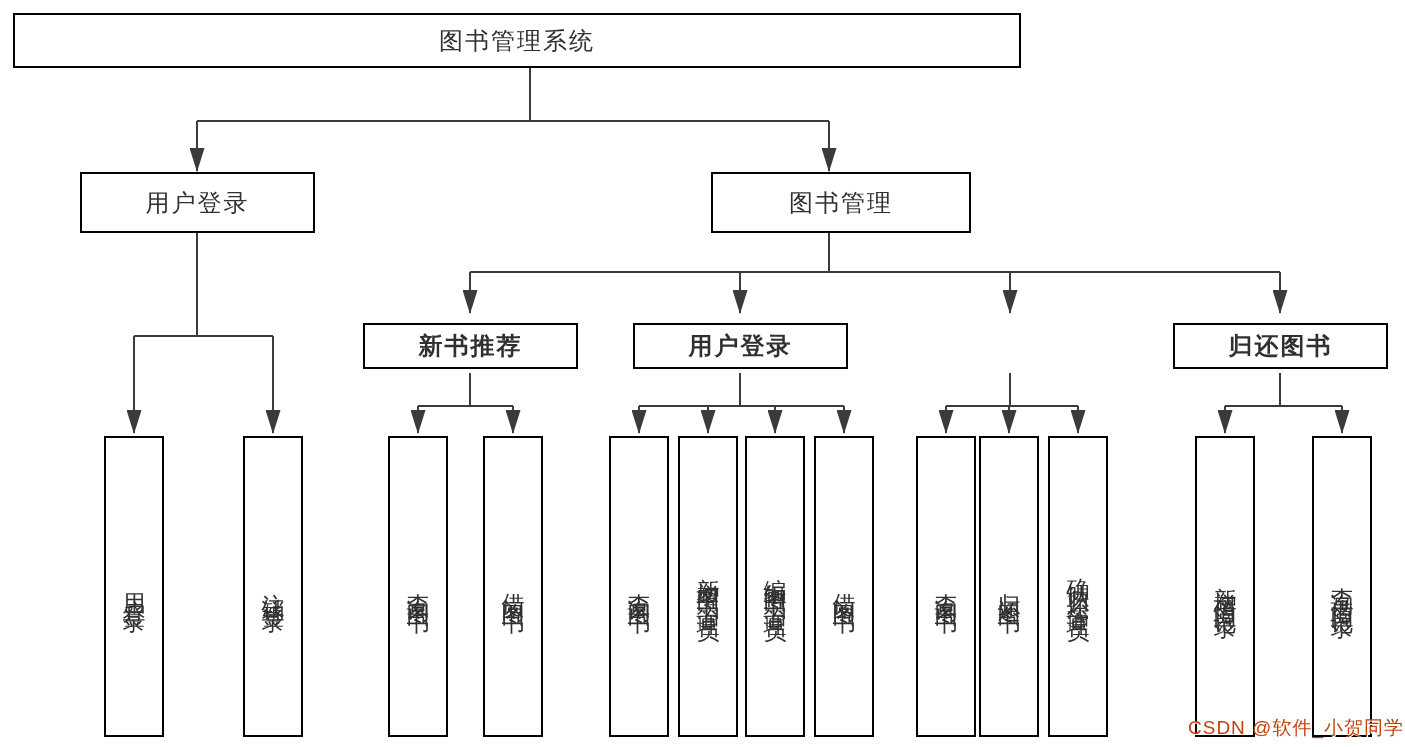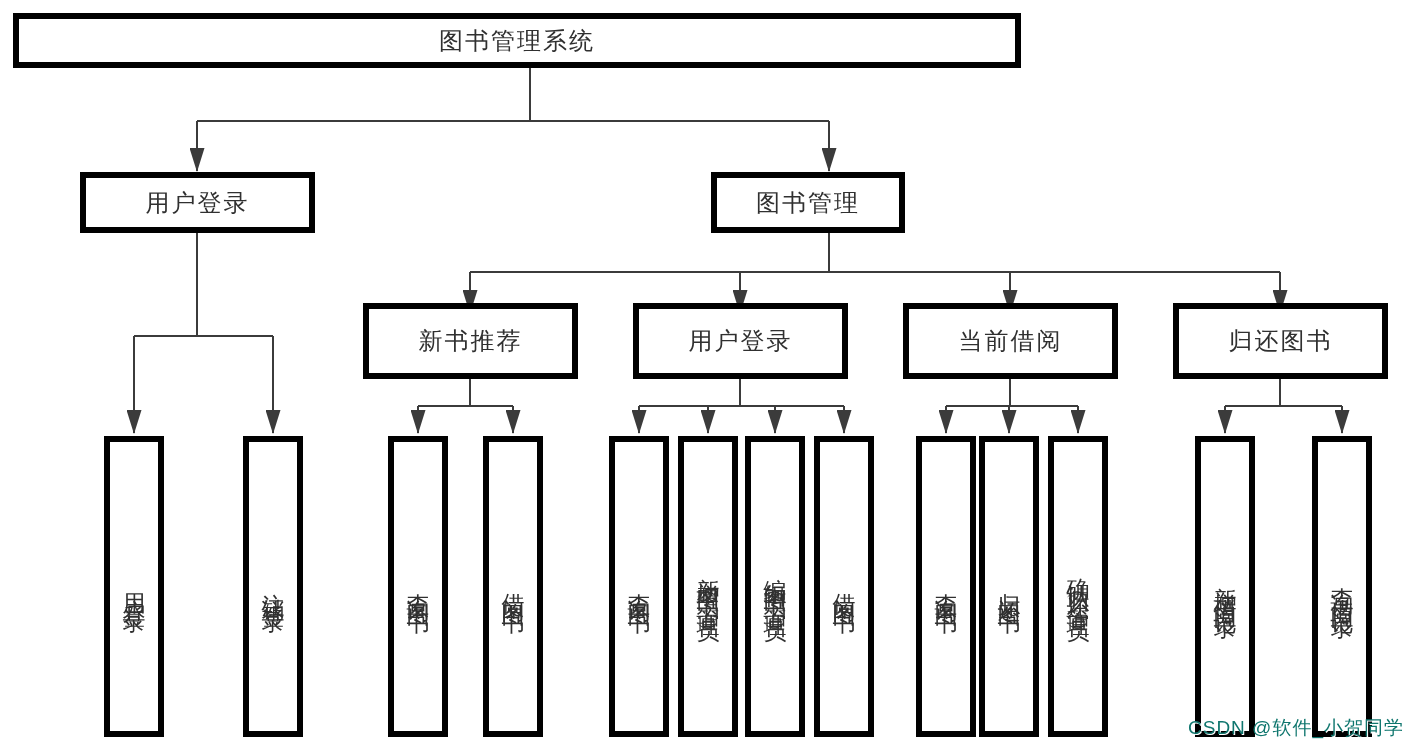--- a/index.html
+++ b/index.html
@@ -8,48 +8,48 @@
     width:1405px;height:747px;
     background:#ffffff;
     font-family:"Liberation Sans", sans-serif;
     overflow:hidden;
   }
   #wires{position:absolute;left:0;top:0;z-index:1;}
   .node{
     position:absolute;
     box-sizing:border-box;
     background:#ffffff;
-    border:6px solid #000000;
+    border:2px solid #000000;
     display:flex;align-items:center;justify-content:center;
     z-index:2;
     text-align:right;
   }
   .node .lbl{
     color:#303030;
     font-size:24px;
     letter-spacing:2px;
     white-space:nowrap;
   }
   .leaf{width:60px;height:301px;top:436px;}
   .leaf .lbl{
     writing-mode:vertical-rl;
     text-orientation:mixed;
     font-size:23px;
     line-height:1;
     letter-spacing:6px;
   }
   .lvl2{top:172px;height:61px;}
-  .lvl3{top:303px;height:76px;width:215px;}
+  .lvl3{top:323px;height:46px;width:215px;font-weight:bold;}
   #watermark{
     position:absolute;
     left:1188px;top:715px;
     z-index:5;
     font-size:19px;
     letter-spacing:1px;
-    color:#0f766e;
+    color:#c2410c;
     text-shadow:1px 1px 0 #ffffff;
     white-space:nowrap;
   }
 </style>
 </head>
 <body>
 
 <div id="stage">
 
   <svg id="wires" width="1405" height="747" viewBox="0 0 1405 747">
@@ -90,32 +90,29 @@
     </g>
   </svg>
 
   <div class="node" style="left:13px;top:13px;width:1008px;height:55px">
     <span class="lbl">图书管理系统</span>
   </div>
 
   <div class="node lvl2" style="left:80px;width:235px">
     <span class="lbl">用户登录</span>
   </div>
-  <div class="node lvl2" style="left:711px;width:194px">
+  <div class="node lvl2" style="left:711px;width:260px">
     <span class="lbl">图书管理</span>
   </div>
 
   <div class="node lvl3" style="left:363px">
     <span class="lbl">新书推荐</span>
   </div>
   <div class="node lvl3" style="left:633px">
     <span class="lbl">用户登录</span>
-  </div>
-  <div class="node lvl3" style="left:903px">
-    <span class="lbl">当前借阅</span>
   </div>
   <div class="node lvl3" style="left:1173px">
     <span class="lbl">归还图书</span>
   </div>
 
   <div class="node leaf" style="left:104px">
     <span class="lbl">用户登录</span>
   </div>
   <div class="node leaf" style="left:243px">
     <span class="lbl">注销登录</span>

